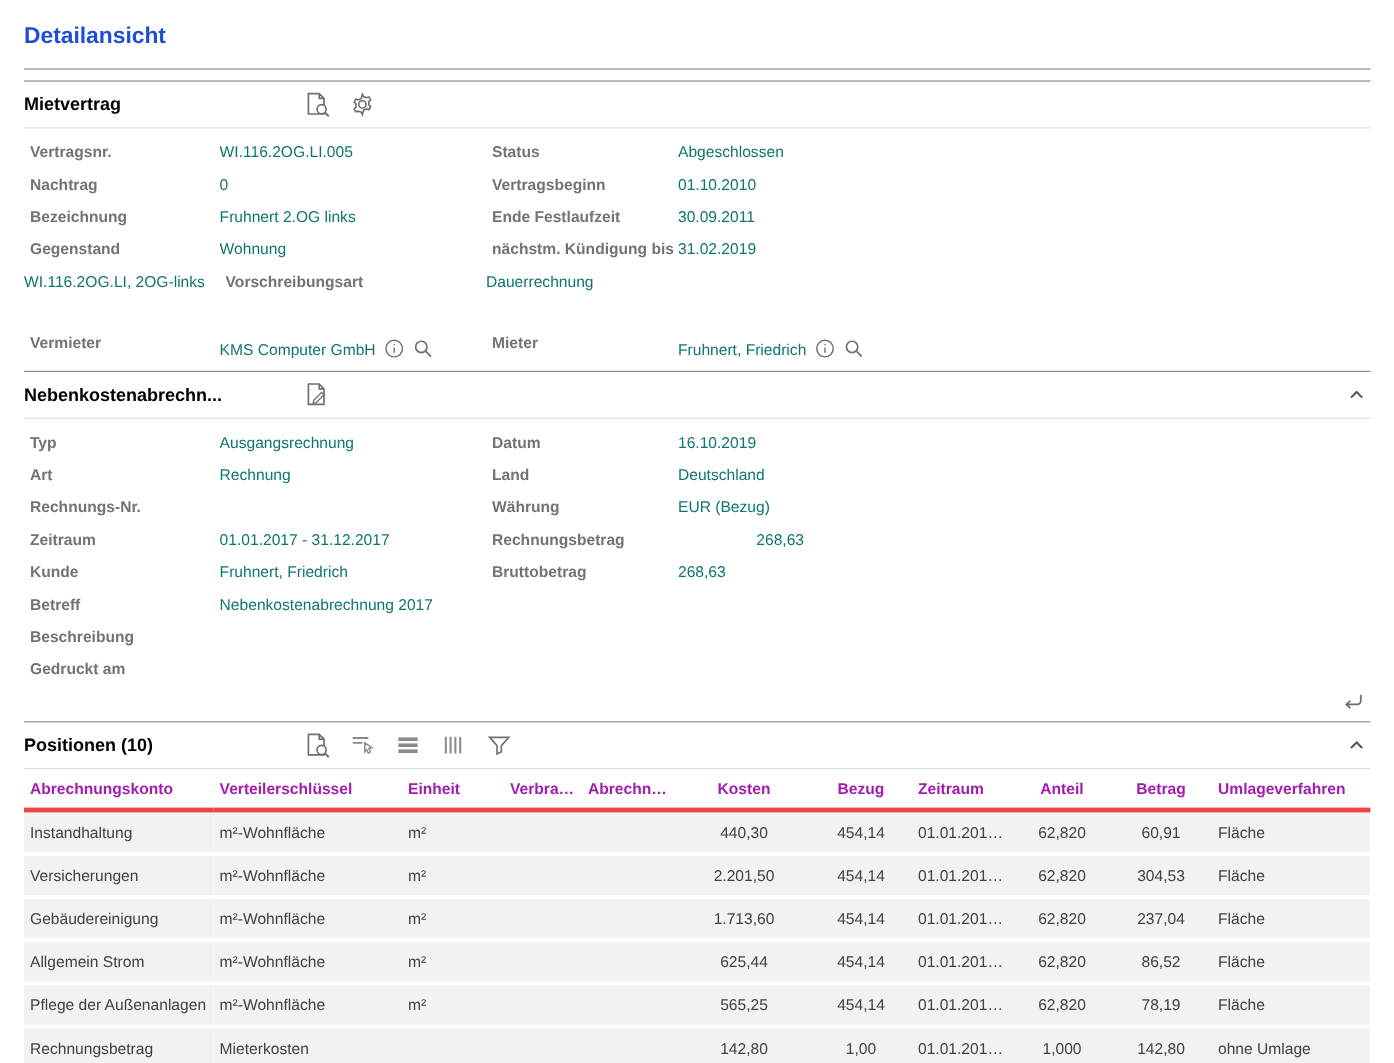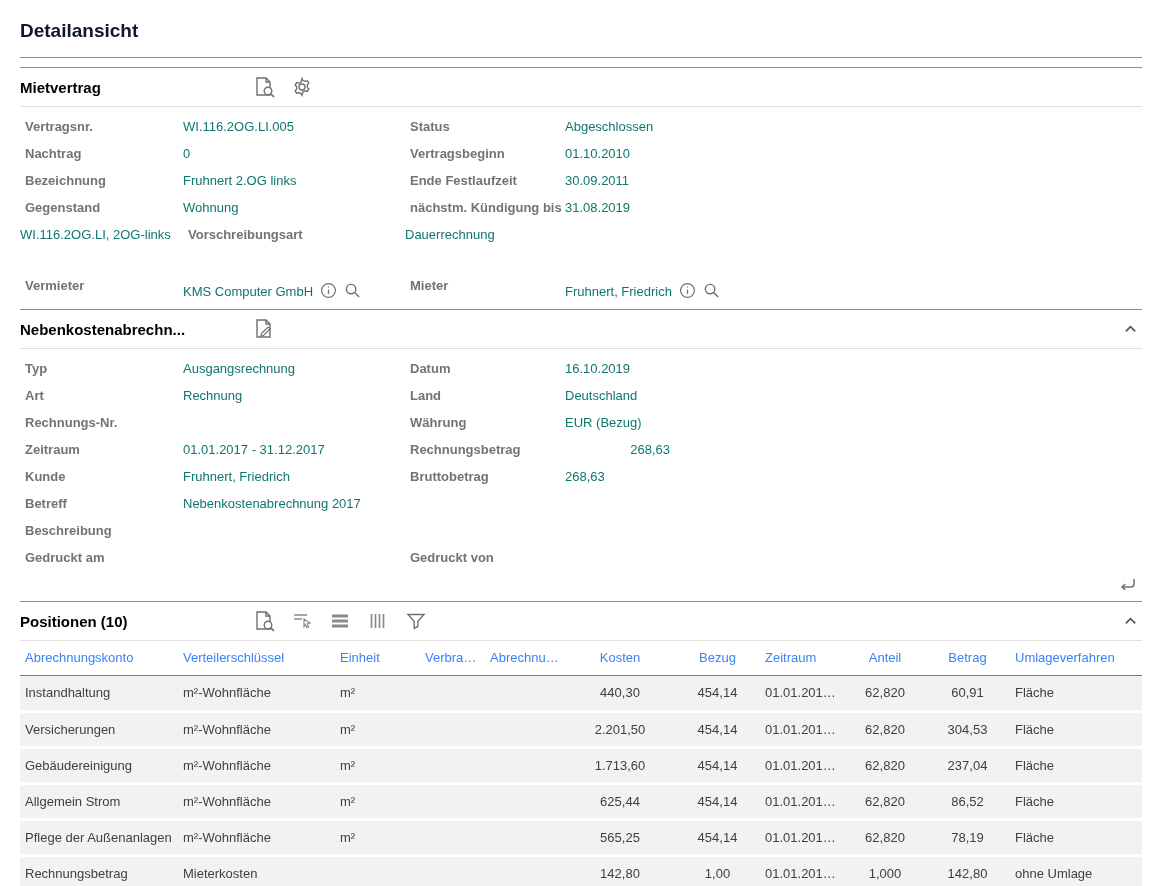--- a/index.html
+++ b/index.html
@@ -9,21 +9,21 @@
     font-family:"Liberation Sans", sans-serif;
     color:#333;
     overflow:hidden;
   }
   .page { padding:0 20px; }
 
   .page-title {
     padding:20px 0 15px;
     font-size:19px;
     font-weight:bold;
-    color:#0f172a;
+    color:#1d4ed8;
     border-bottom:1px solid #8c8c8c;
   }
 
   section.panel { margin-top:0; }
   section.panel.first { margin-top:9px; }
 
   .sec-head {
     display:flex;
     align-items:center;
     height:40px;
@@ -79,24 +79,24 @@
 
   .return-row {
     display:flex;
     justify-content:flex-end;
     padding:5px 4px 7px 0;
   }
 
   table { width:100%; border-collapse:collapse; table-layout:fixed; }
   thead th {
     height:34px;
-    font-size:13px; font-weight:normal; color:#3b82f6;
+    font-size:13px; font-weight:bold; color:#a21caf;
     text-align:left; vertical-align:middle;
     padding:0 5px;
-    border-bottom:1px solid #ef4444;
+    border-bottom:4px solid #ef4444;
     background:#fff;
     white-space:nowrap; overflow:hidden; text-overflow:ellipsis;
     cursor:pointer;
   }
   tbody td {
     height:36px;
     font-size:13px; color:#404040;
     background:#f2f2f2;
     border-bottom:3px solid #fff;
     padding:0 5px;
@@ -144,21 +144,21 @@
       <div class="fv">01.10.2010</div>
 
       <div class="fl">Bezeichnung</div>
       <div class="fv">Fruhnert 2.OG links</div>
       <div class="fl">Ende Festlaufzeit</div>
       <div class="fv">30.09.2011</div>
 
       <div class="fl">Gegenstand</div>
       <div class="fv">Wohnung</div>
       <div class="fl">nächstm. Kündigung bis</div>
-      <div class="fv">31.08.2019</div>
+      <div class="fv">31.02.2019</div>
 
       <div class="fv">WI.116.2OG.LI, 2OG-links</div>
       <div class="fl">Vorschreibungsart</div>
       <div class="fv">Dauerrechnung</div>
     </div>
 
     <div class="party">
       <div class="fl">Vermieter</div>
       <div class="fv">
         <span>KMS Computer GmbH</span>
@@ -246,21 +246,20 @@
       <div class="fl"></div>
       <div class="fv"></div>
 
       <div class="fl">Beschreibung</div>
       <div class="fv"></div>
       <div class="fl"></div>
       <div class="fv"></div>
 
       <div class="fl">Gedruckt am</div>
       <div class="fv"></div>
-      <div class="fl">Gedruckt von</div>
       <div class="fv"></div>
     </div>
 
     <div class="return-row">
       <button class="icon-btn" style="margin:0">
         <svg width="20" height="18" viewBox="0 0 20 18" fill="none" stroke="#707070" stroke-width="1.5">
           <path d="M16 3 v5 a3 3 0 0 1 -3 3 H4"></path>
             <path d="M7.2 8 l-3.2 3 3.2 3"></path>
         </svg>
       </button>

